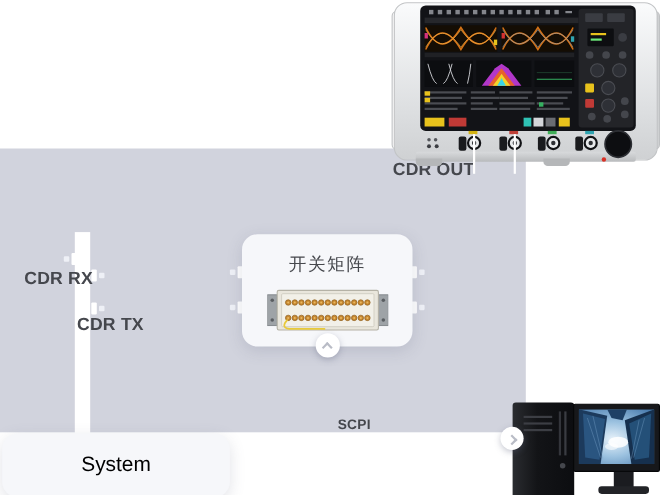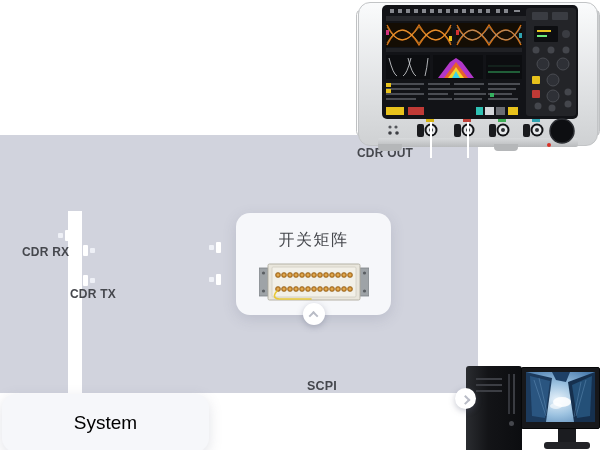--- a/index.html
+++ b/index.html
@@ -12,25 +12,25 @@
 
   
   .sys-bar { position:absolute; left:68px; top:211px; width:14px; height:186px; background:#ffffff; }
 
   
   .port { position:absolute; display:flex; align-items:center; gap:2px; }
   .port .pad { width:5px; height:11px; background:#ffffff; border-radius:1px; }
   .port .nub { width:5px; height:5px; background:#eef0f6; border-radius:1px; }
 
   
-  .conn-label { position:absolute; font-size:12px; font-weight:bold; color:#45474d; letter-spacing:0.2px; white-space:nowrap; }
+  .conn-label { position:absolute; font-size:16px; font-weight:bold; color:#45474d; letter-spacing:0.2px; white-space:nowrap; }
 
   
   .card { position:absolute; background:#f6f7fa; border-radius:14px; box-shadow:0 4px 14px rgba(90,95,120,0.18); }
-  .matrix-box { left:236px; top:213px; width:155px; height:102px; }
+  .matrix-box { left:220px; top:213px; width:155px; height:102px; }
   .matrix-title { position:absolute; top:17px; left:0; width:100%; text-align:center; font-size:16px; color:#46484d; letter-spacing:1.5px; }
   .matrix-img { position:absolute; left:23px; top:48px; }
   .system-box { left:2px; top:394px; width:207px; height:58px; display:flex; align-items:center; justify-content:center; }
   .system-label { font-size:19px; color:#000000; }
 
   
   .circle-btn { position:absolute; background:#ffffff; border-radius:50%; box-shadow:0 2px 6px rgba(90,95,120,0.35); display:flex; align-items:center; justify-content:center; }
   .chev { width:7px; height:7px; border-right:2px solid #b9bcc6; border-bottom:2px solid #b9bcc6; }
   .chev.up { transform:rotate(-135deg) translate(-1px,-1px); }
   .chev.right { transform:rotate(-45deg) translate(-1px,1px); }

